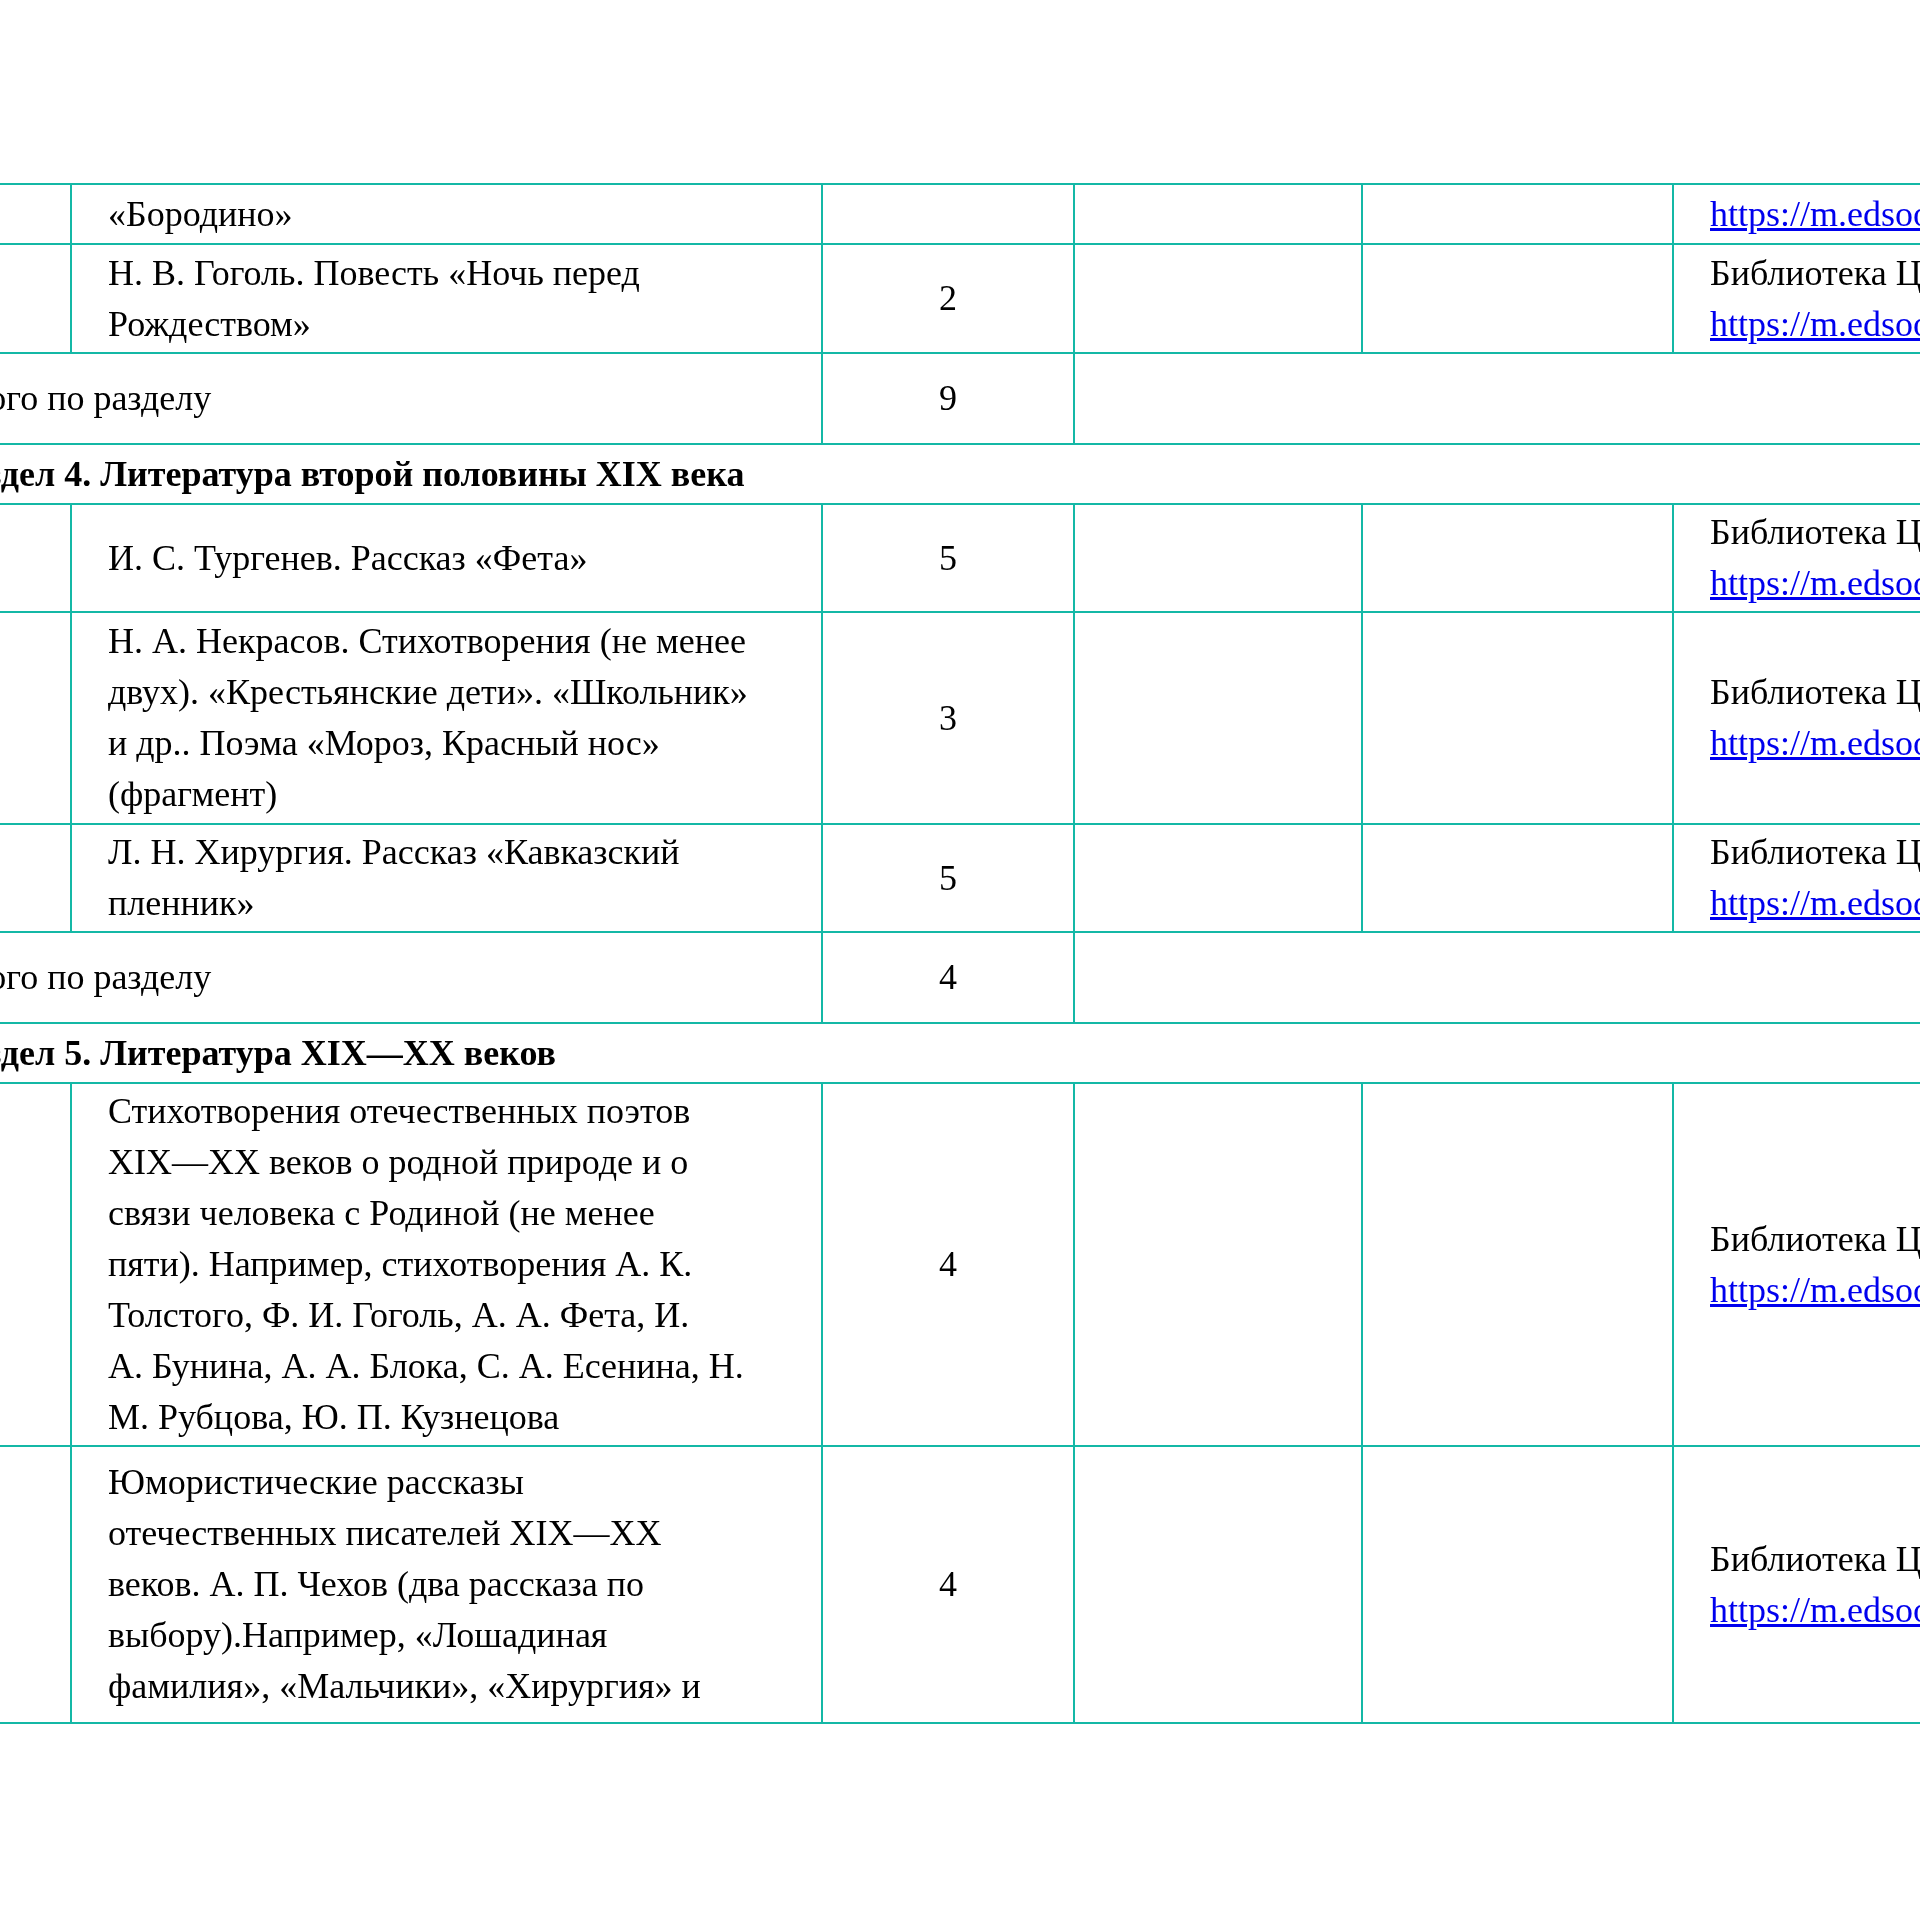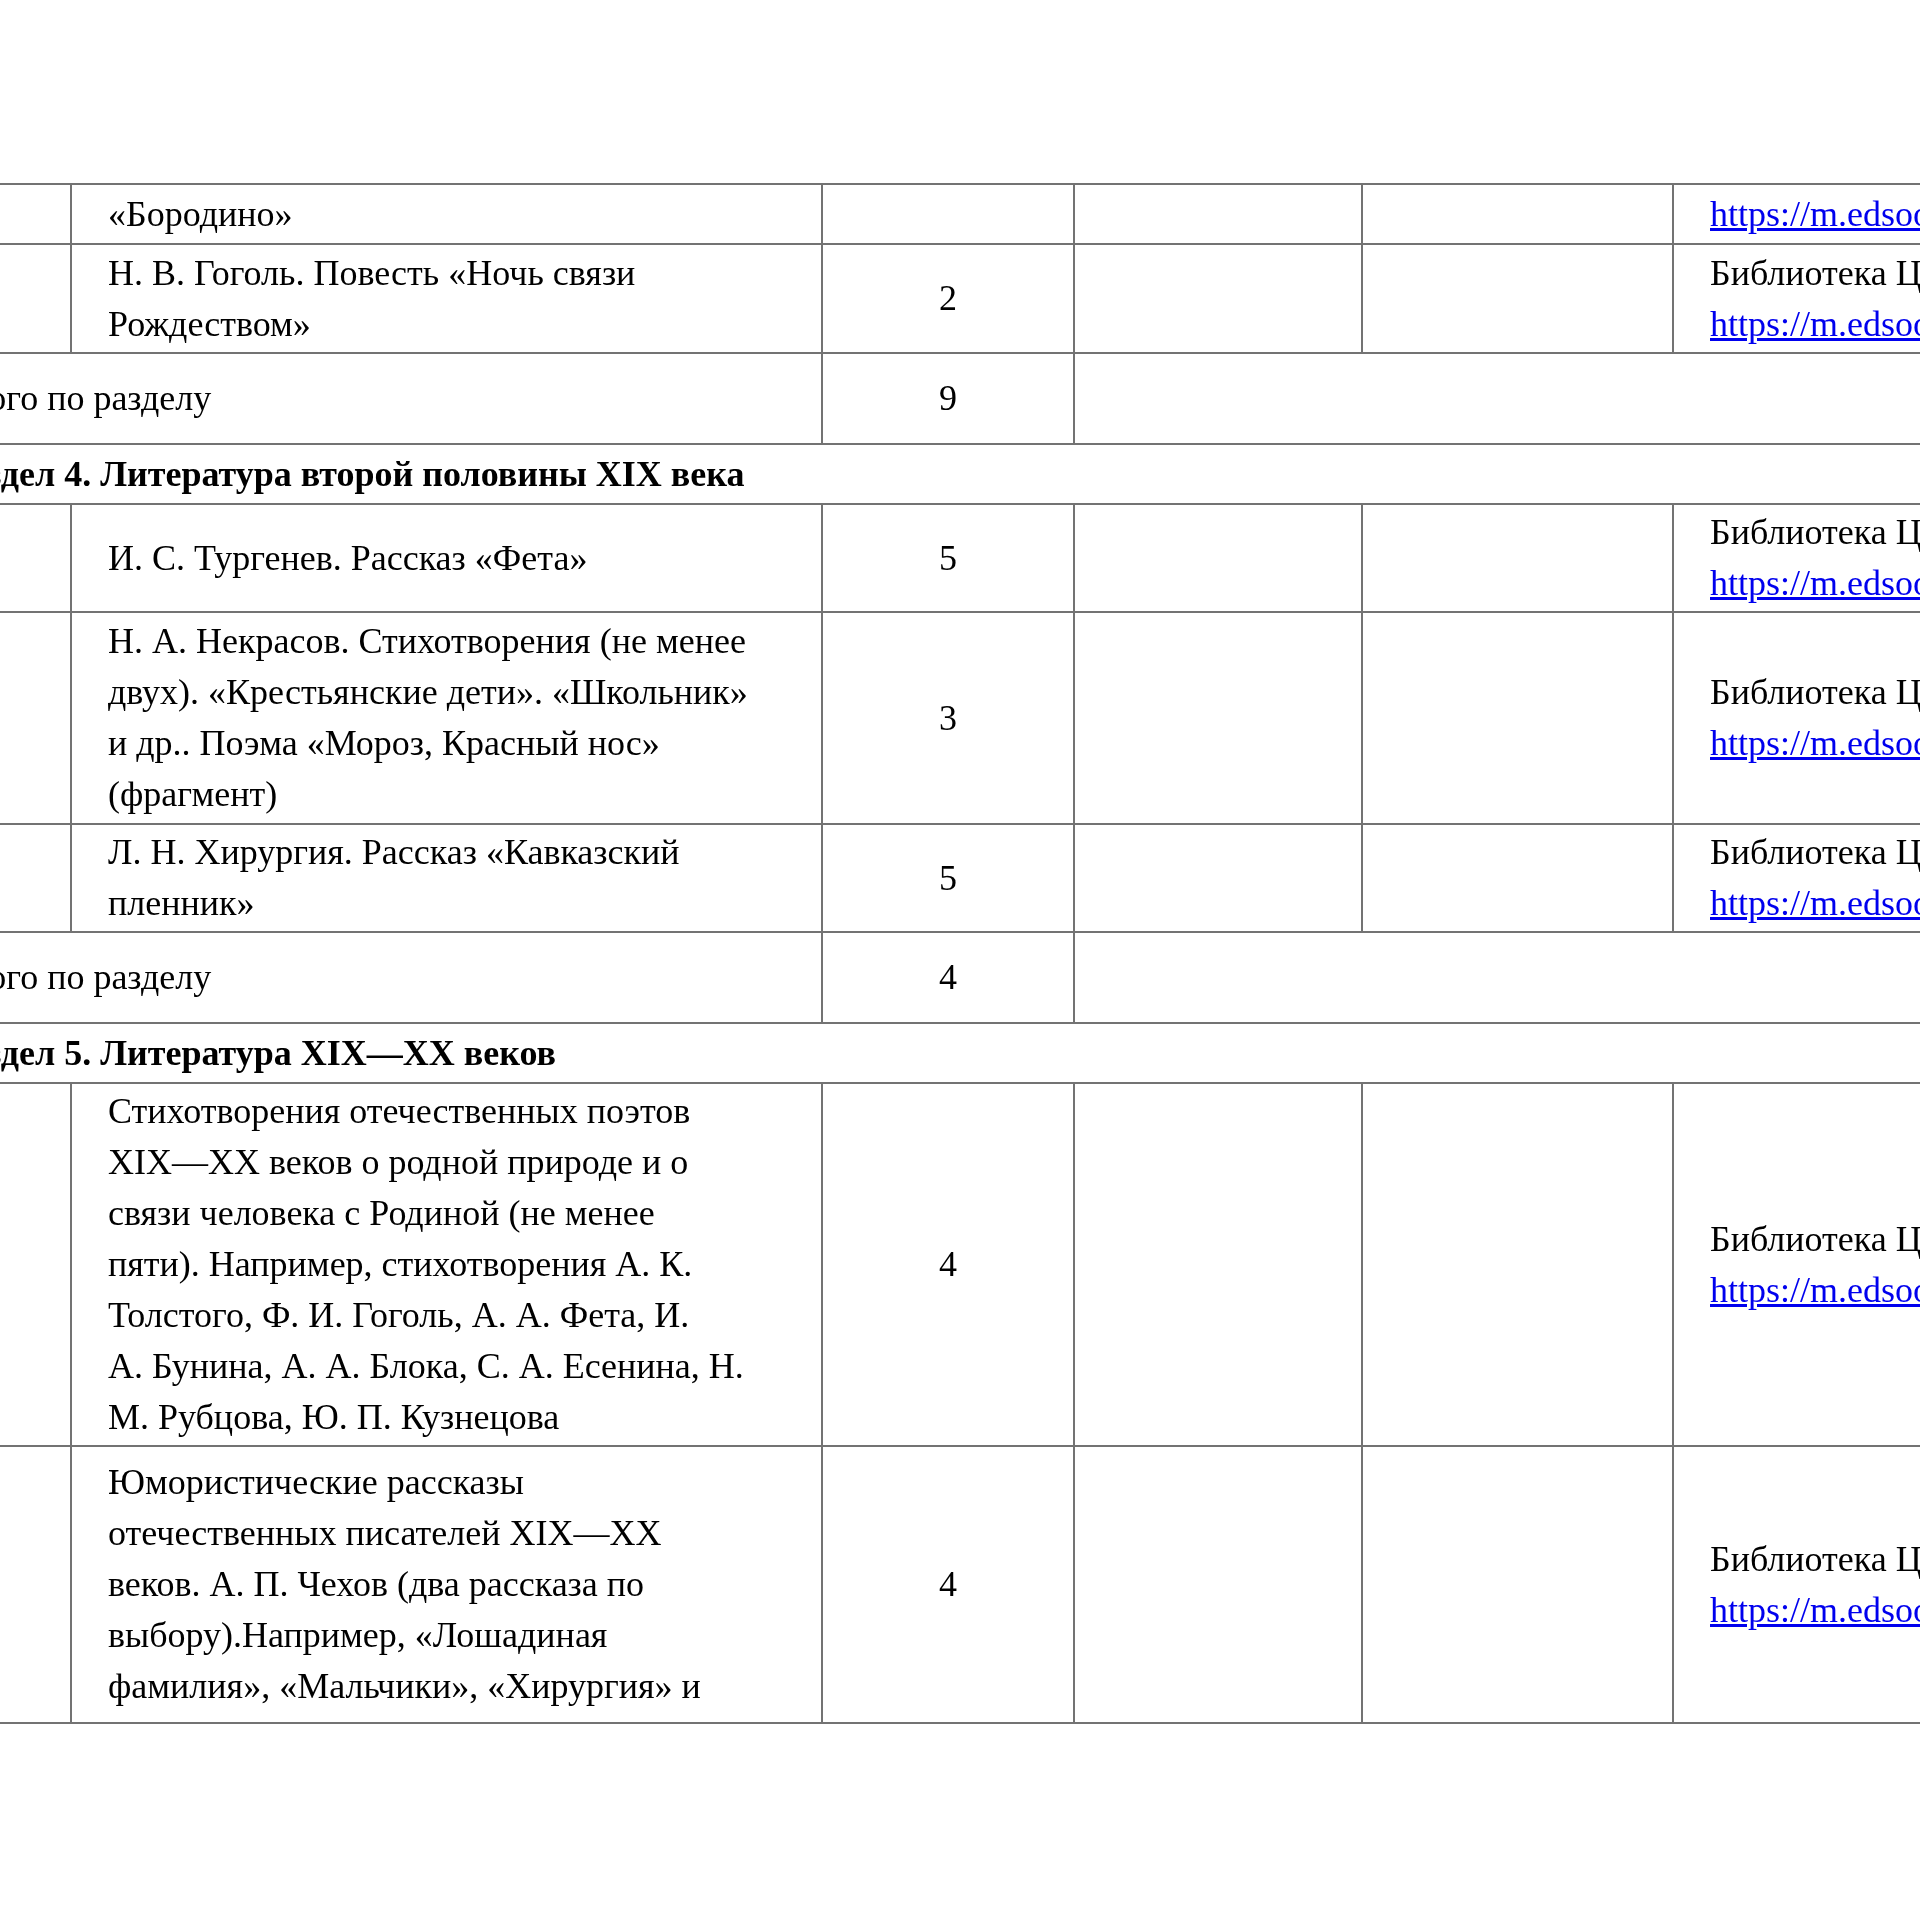--- a/index.html
+++ b/index.html
@@ -17,21 +17,21 @@
   }
   table.doc-table {
     position: absolute;
     left: -91px;
     top: 183px;
     border-collapse: collapse;
     table-layout: fixed;
     width: 2383px;
   }
   td {
-    border: 2px solid #737373;
+    border: 2px solid #14b8a6;
     vertical-align: middle;
     font-size: 36px;
     line-height: 51px;
     padding: 0;
     overflow: visible;
     background: #ffffff;
   }
   td.c-num    { }                       
   td.c-topic  { padding: 2px 10px 2px 36px; white-space: pre-line; }
   td.c-hours  { text-align: center; }
@@ -72,21 +72,21 @@
     <td class="c-hours"></td>
     <td class="c-empty"></td>
     <td class="c-empty"></td>
     <td class="c-res">
           <a class="edsoo-link">https://m.edsoo</a>
         </td>
   </tr>
 
   <tr style="height:109px">
     <td class="c-num"></td>
-    <td class="c-topic">Н. В. Гоголь. Повесть «Ночь связи
+    <td class="c-topic">Н. В. Гоголь. Повесть «Ночь перед
 Рождеством»</td>
     <td class="c-hours">2</td>
     <td class="c-empty"></td>
     <td class="c-empty"></td>
     <td class="c-res">
       <span class="lib-label">Библиотека Ц</span>
       <a class="edsoo-link">https://m.edsoo</a>
     </td>
   </tr>
 

